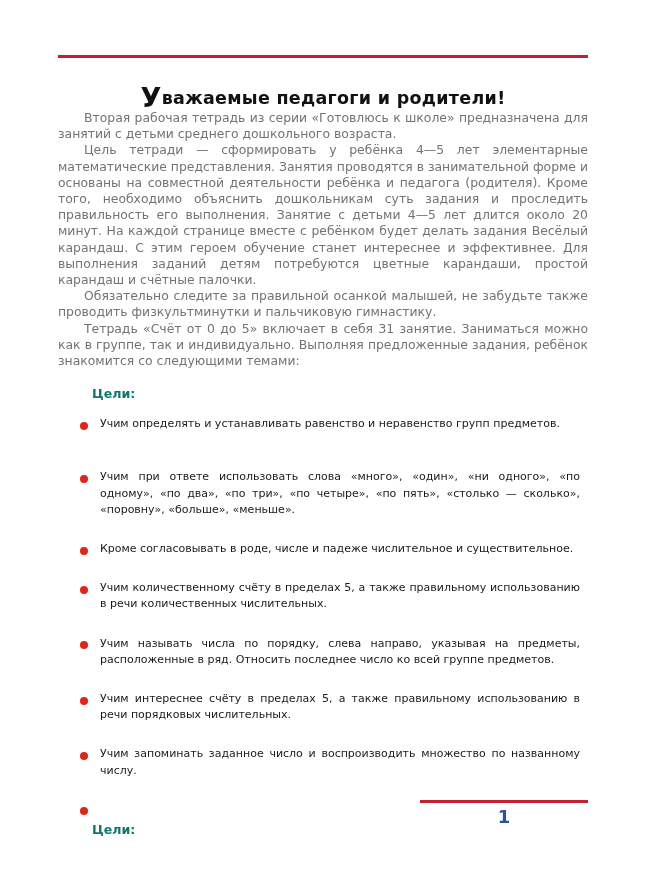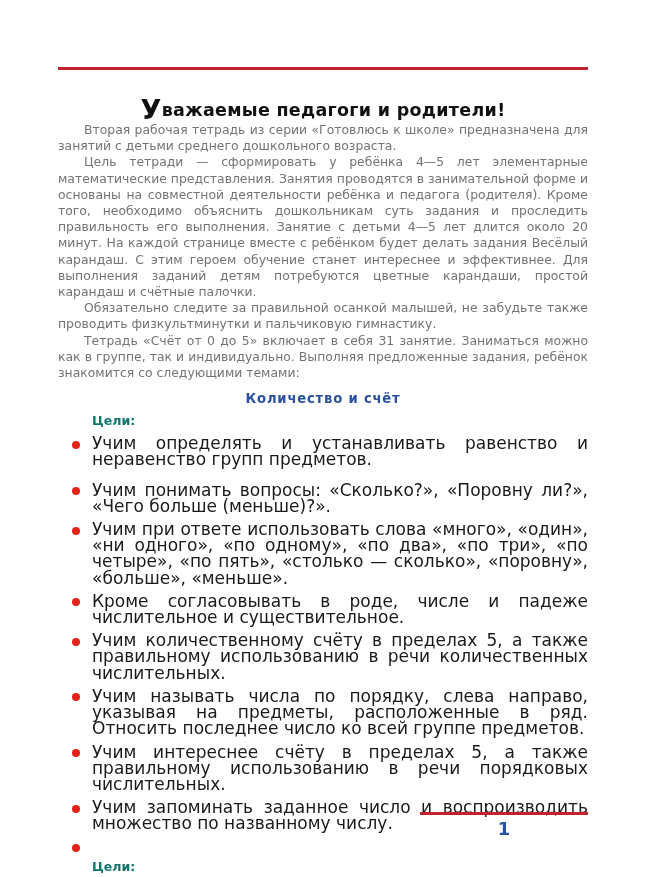--- a/index.html
+++ b/index.html
@@ -12,21 +12,21 @@
     width: 650px;
     height: 877px;
     position: relative;
     font-family: "DejaVu Sans", "Liberation Sans", sans-serif;
     color: #1a1a1a;
     overflow: hidden;
   }
 
   .page {
     position: absolute;
-    left: 0; top: 12px;
+    left: 0; top: 0;
     width: 650px;
     height: 618px;
   }
 
   
   .rule-top {
     position: absolute;
     left: 58px;
     top: 55px;
     width: 530px;
@@ -99,22 +99,22 @@
 
   
   ul.bullets {
     list-style: none;
     margin: 0;
     padding: 0;
   }
   ul.bullets li {
     position: relative;
     padding-left: 34px;
-    margin: 0;
-    font-size: 17px;
+    margin: 8px;
+    font-size: 11px;
     line-height: 16.2px;
     text-align: justify;
     color: #1a1a1a;
   }
   ul.bullets li .dot {
     position: absolute;
     left: 14px;
     top: 5.5px;
     width: 8px;
     height: 8px;
@@ -149,29 +149,27 @@
 
   <div class="body-block">
 
     <p class="para">Вторая рабочая тетрадь из серии «Готовлюсь к школе» предназначена для занятий с детьми среднего дошкольного возраста.</p>
     <p class="para">Цель тетради — сформировать у ребёнка 4—5 лет элементарные математические представления. Занятия проводятся в занимательной форме и основаны на совместной деятельности ребёнка и педагога (родителя). Кроме того, необходимо объяснить дошкольникам суть задания и проследить правильность его выполнения. Занятие с детьми 4—5 лет длится около 20 минут. На каждой странице вместе с ребёнком будет делать задания Весёлый карандаш. С этим героем обучение станет интереснее и эффективнее. Для выполнения заданий детям потребуются цветные карандаши, простой карандаш и счётные палочки.</p>
     <p class="para">Обязательно следите за правильной осанкой малышей, не забудьте также проводить физкультминутки и пальчиковую гимнастику.</p>
     <p class="para">Тетрадь «Счёт от 0 до 5» включает в себя 31 занятие. Заниматься можно как в группе, так и индивидуально. Выполняя предложенные задания, ребёнок знакомится со следующими темами:</p>
 
     <div class="spacer-md"></div>
 
-    <h2 class="section-heading">Количество и счёт</h2>
     <div class="spacer-sm"></div>
     <p class="goals-label">Цели:</p>
     <div class="spacer-sm"></div>
     <ul class="bullets">
       <li><span class="dot"></span><span>Учим определять и устанавливать равенство и неравенство групп предметов.</span></li>
       <div class="spacer-sm"></div>
       <div class="spacer-sm"></div>
-      <li><span class="dot"></span><span>Учим понимать вопросы: «Сколько?», «Поровну ли?», «Чего больше (меньше)?».</span></li>
       <div class="spacer-sm"></div>
       <li><span class="dot"></span><span>Учим при ответе использовать слова «много», «один», «ни одного», «по одному», «по два», «по три», «по четыре», «по пять», «столько — сколько», «поровну», «больше», «меньше».</span></li>
       <div class="spacer-sm"></div>
       <li><span class="dot"></span><span>Кроме согласовывать в роде, числе и падеже числительное и существительное.</span></li>
       <div class="spacer-sm"></div>
       <li><span class="dot"></span><span>Учим количественному счёту в пределах 5, а также правильному использованию в речи количественных числительных.</span></li>
       <div class="spacer-sm"></div>
       <li><span class="dot"></span><span>Учим называть числа по порядку, слева направо, указывая на предметы, расположенные в ряд. Относить последнее число ко всей группе предметов.</span></li>
       <div class="spacer-sm"></div>
       <li><span class="dot"></span><span>Учим интереснее счёту в пределах 5, а также правильному использованию в речи порядковых числительных.</span></li>

